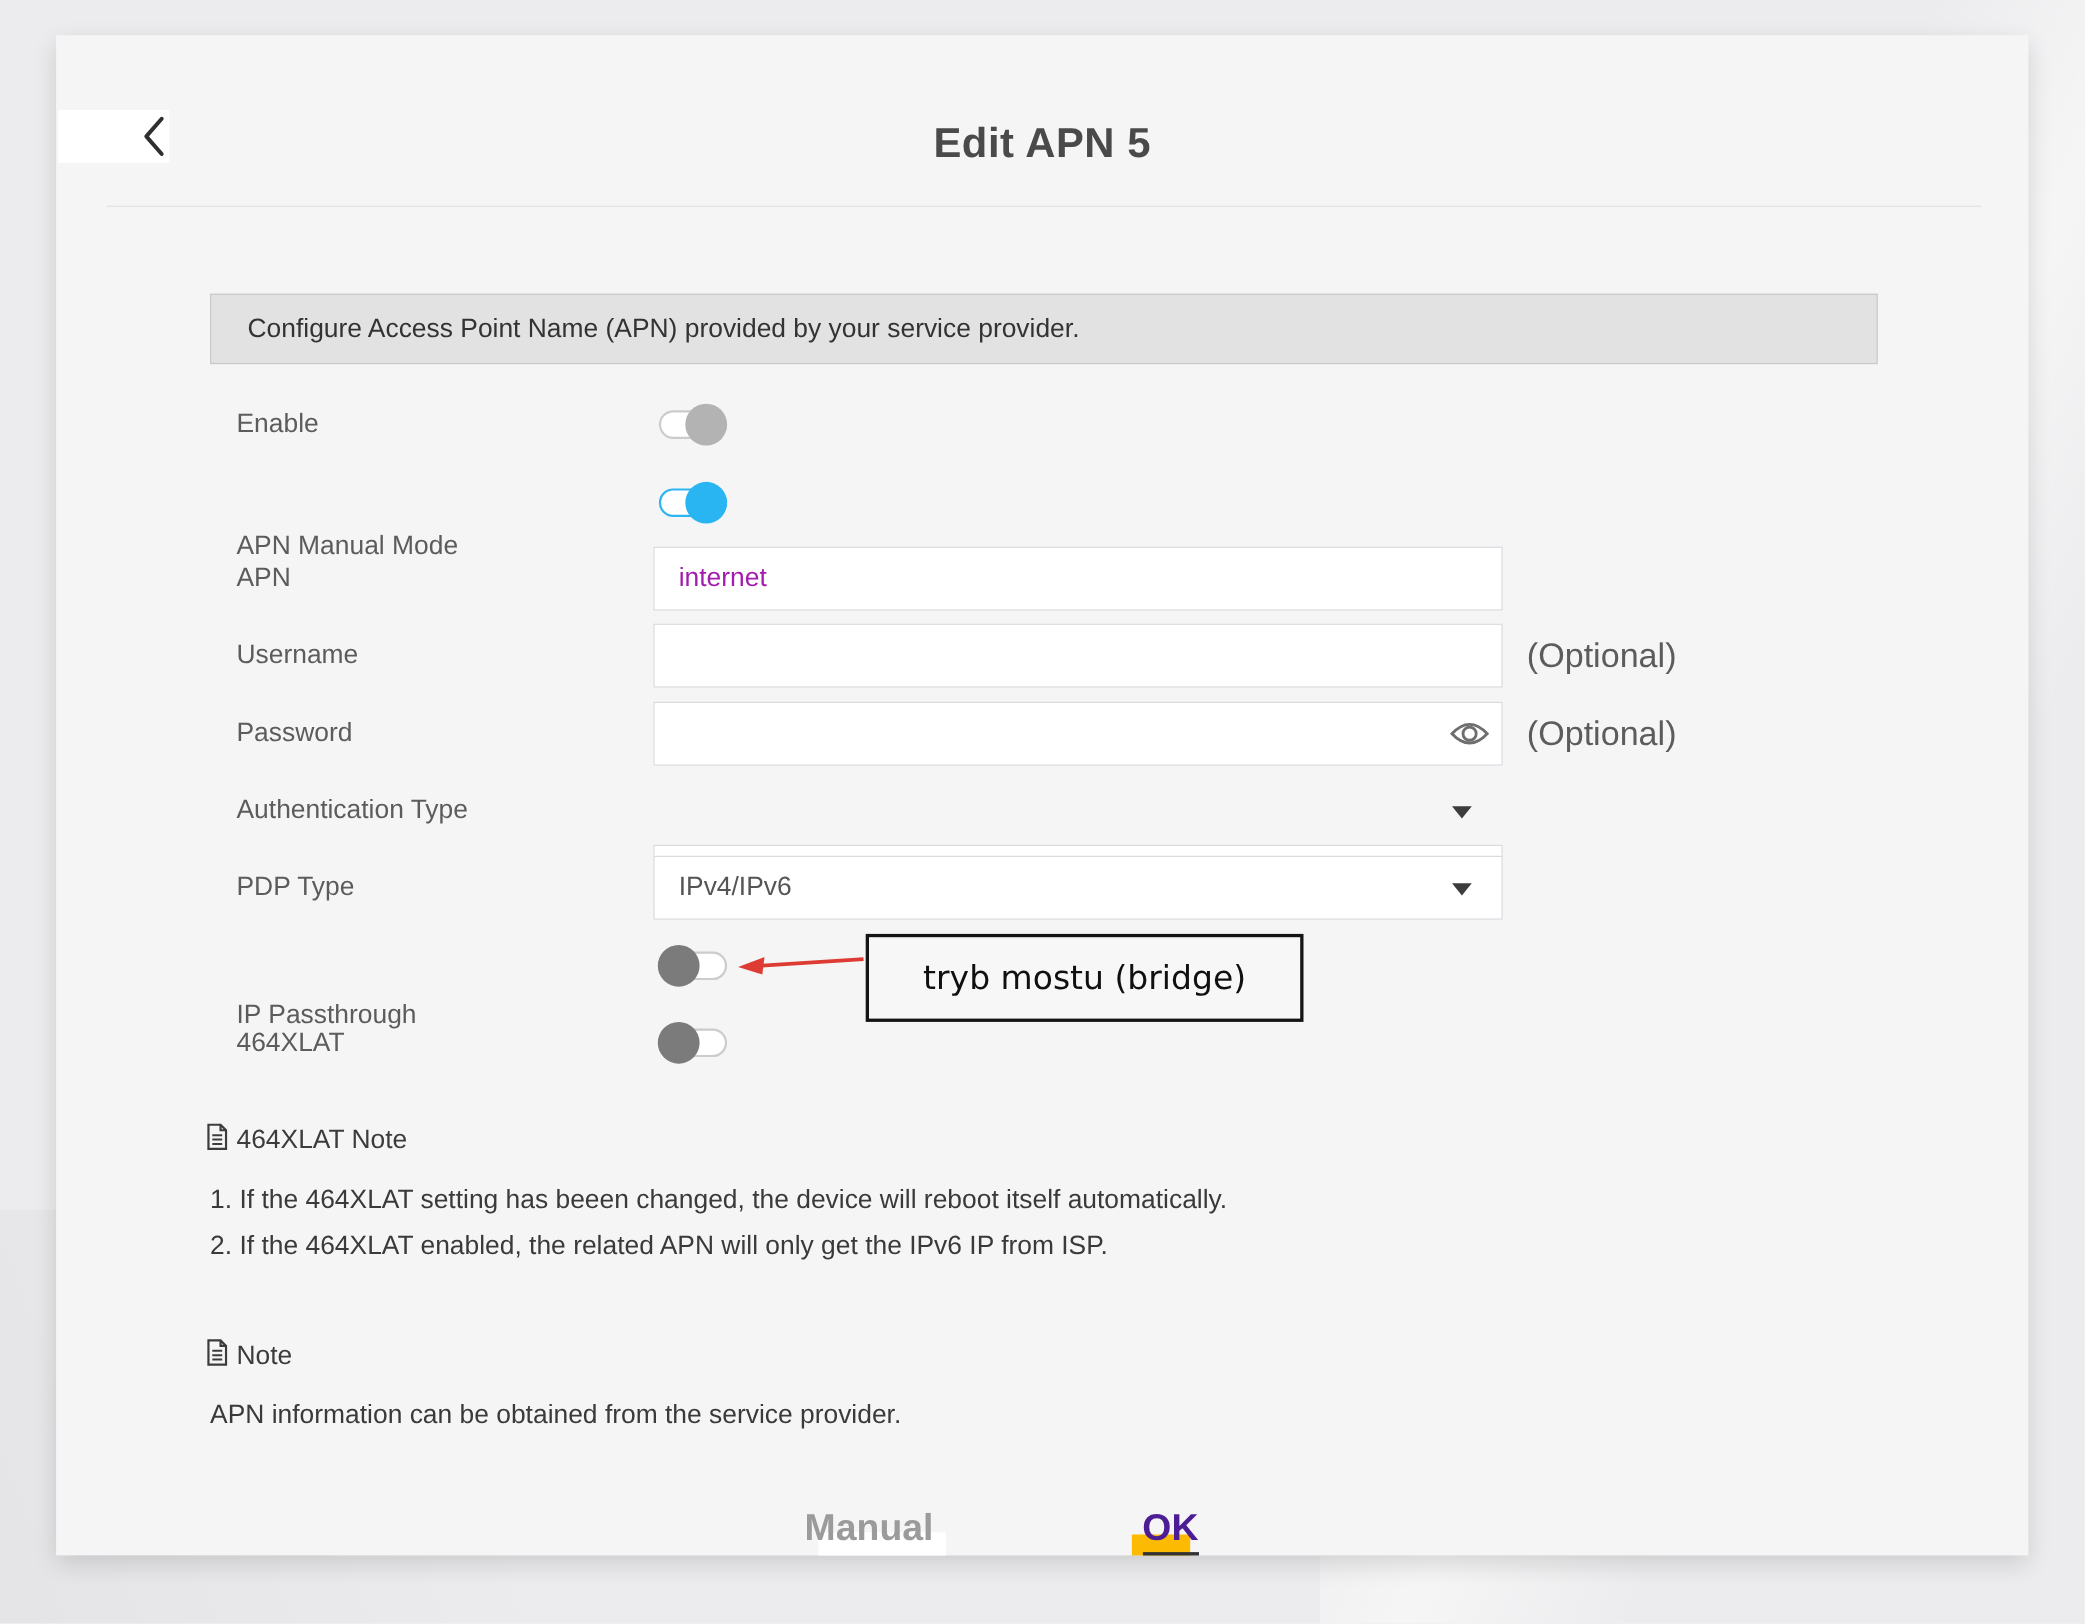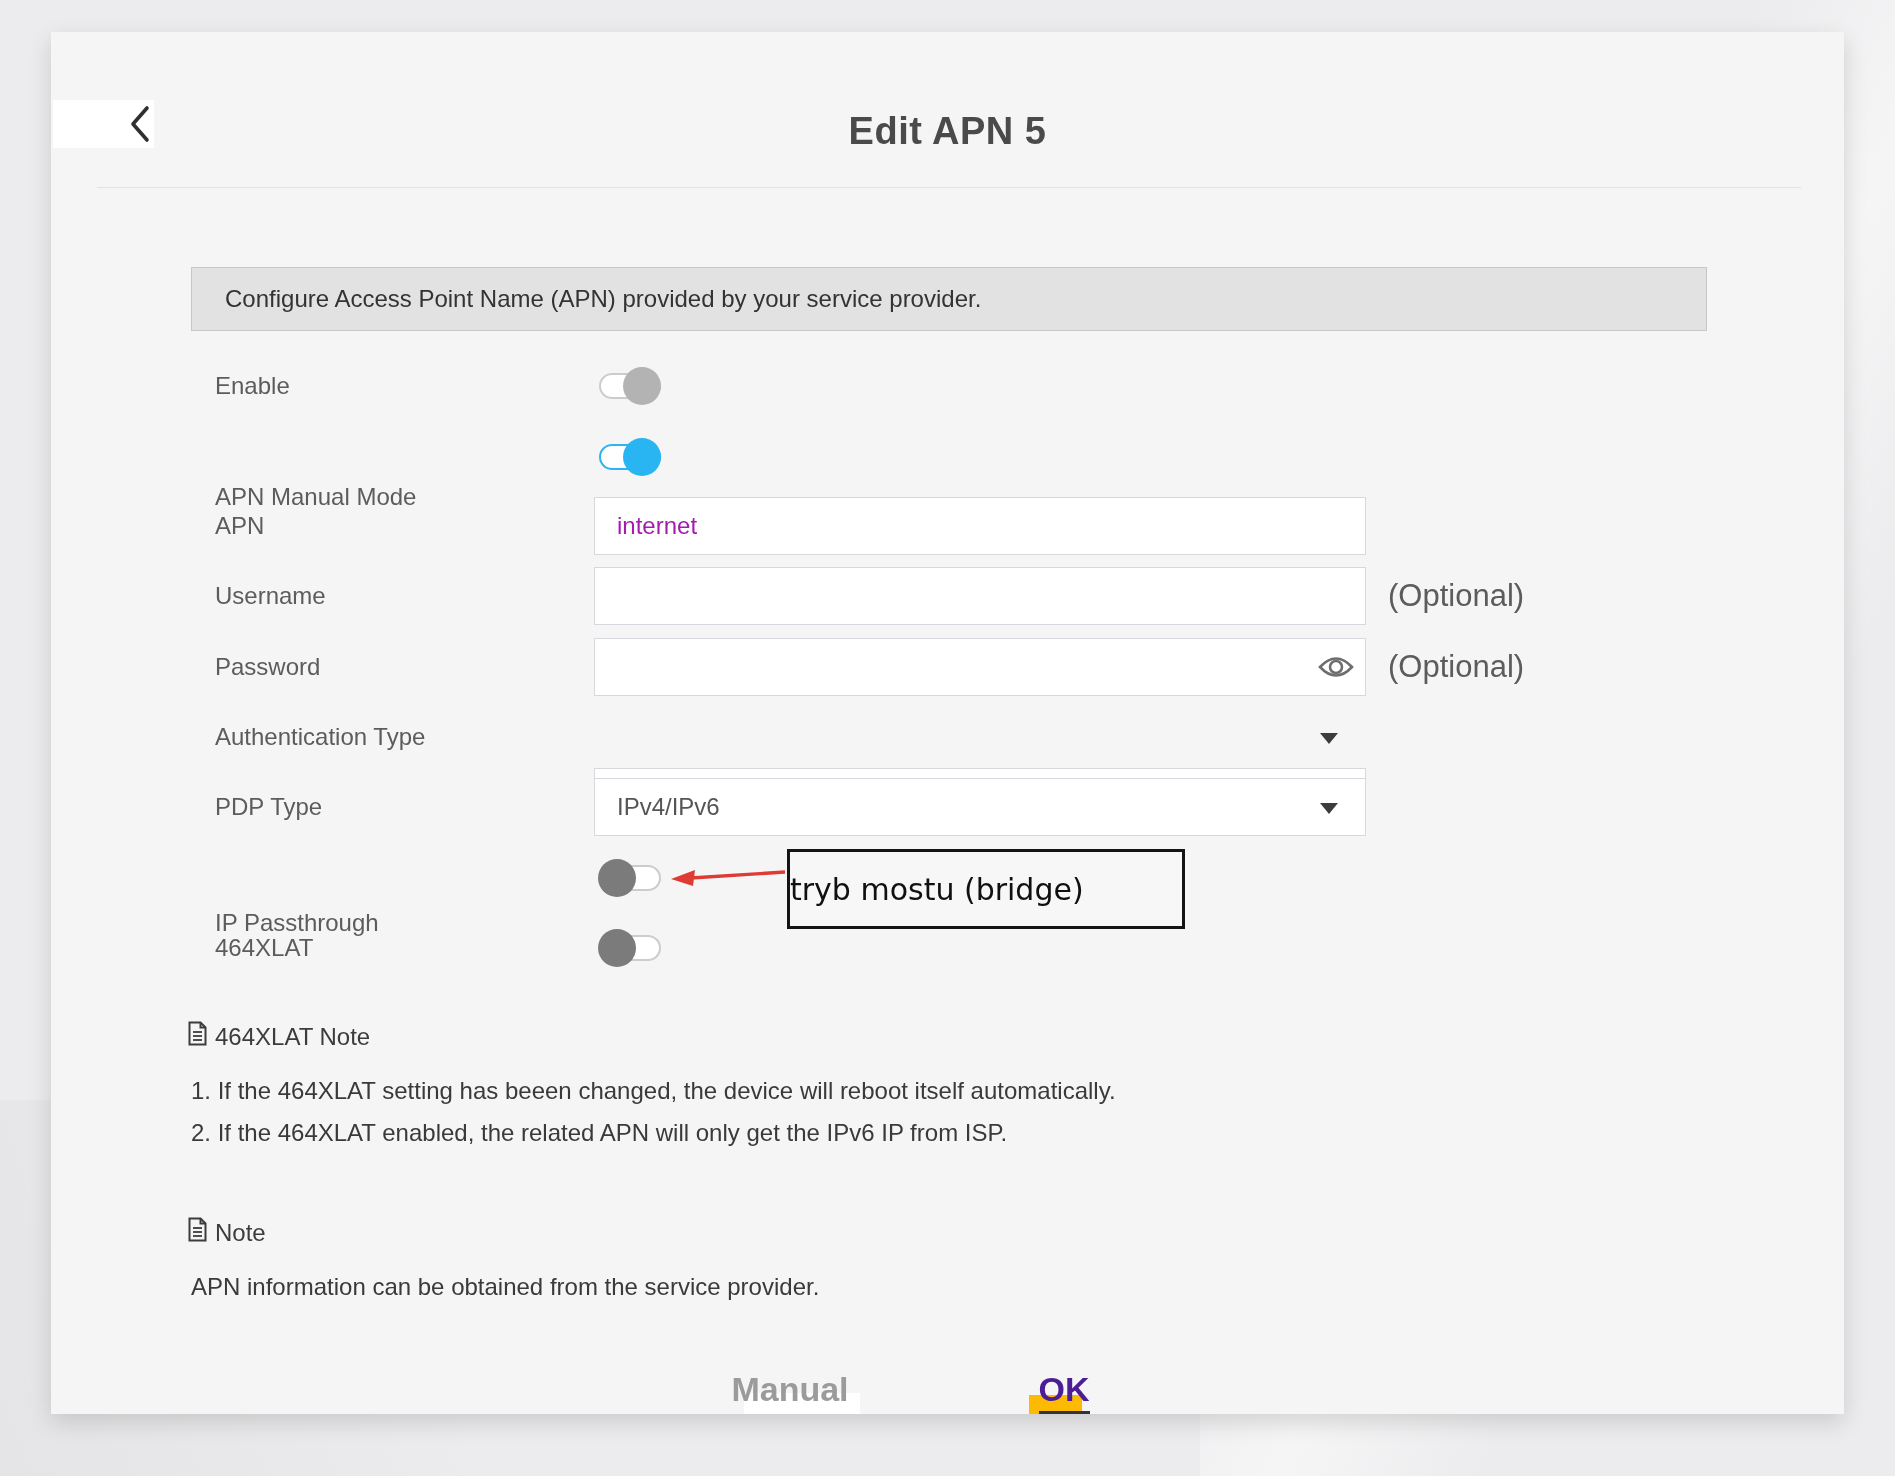--- a/index.html
+++ b/index.html
@@ -89,21 +89,21 @@
   .toggle.t-enable .knob { background:#b3b3b3; }
   .toggle.t-blue { border-color:#2cb5f2; }
   .toggle.t-blue .knob { background:#29b4f2; }
   .toggle.t-dark .knob { background:#7b7b7b; }
   .eye-btn {
     position:absolute; left:1266px; width:38px; height:28px; cursor:pointer;
   }
   .annotation-box {
     position:absolute; left:736px; top:817px; width:398px; height:80px;
     background:#f7f7f8; border:3px solid #141414;
-    display:flex; align-items:center; 
+    display:flex; align-items:center; justify-content:center;
     font-family:"DejaVu Sans", sans-serif;
     font-size:30px; color:#101010;
   }
   .annotation-arrow {
     position:absolute; left:618px; top:834px; width:118px; height:24px;
   }
   .note-heading {
     position:absolute; left:137px; height:30px; line-height:30px;
     font-size:24px; color:#3c3c3c; display:flex; align-items:center; gap:8px;
   }

